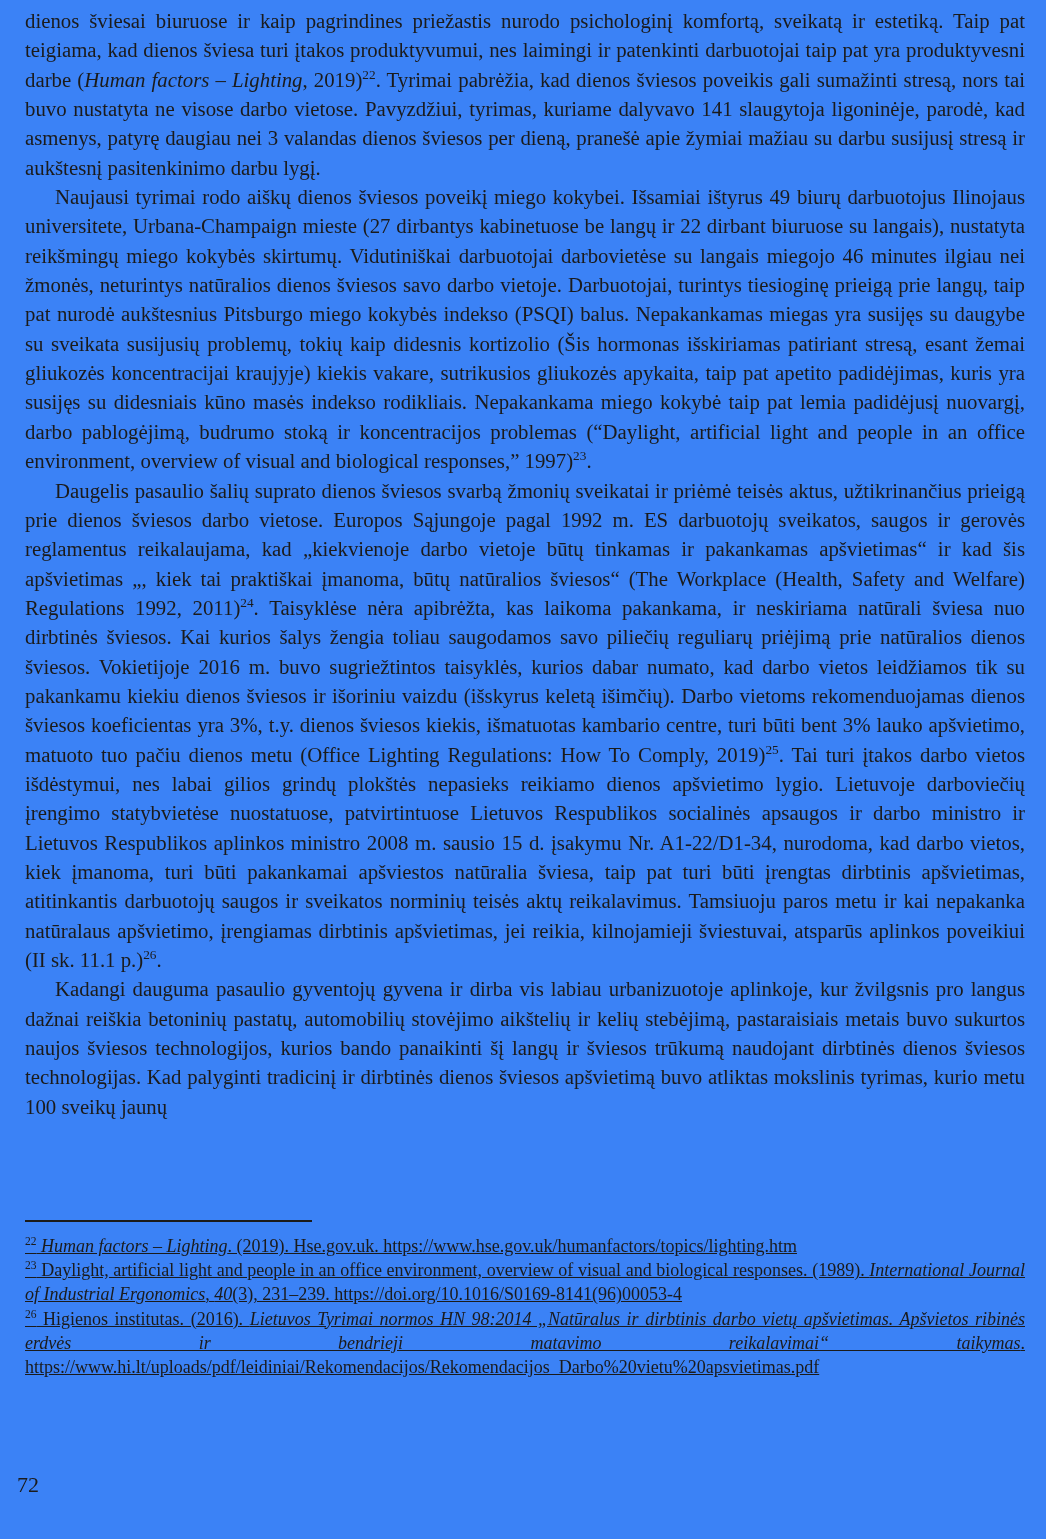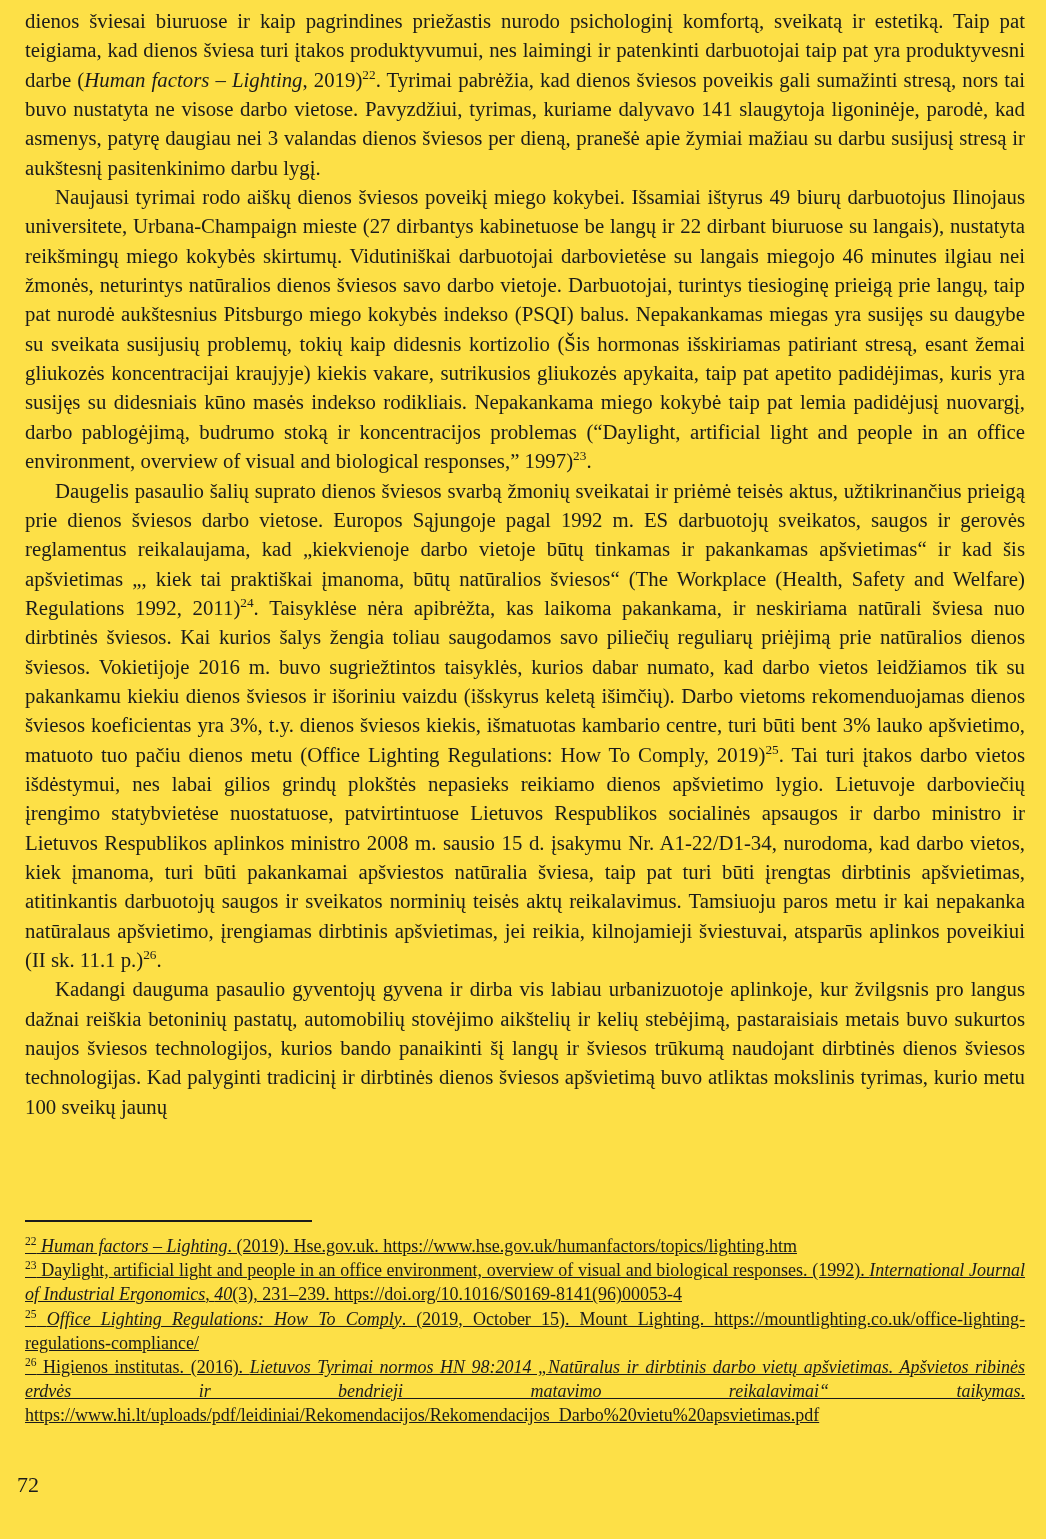--- a/index.html
+++ b/index.html
@@ -1,21 +1,21 @@
 <!DOCTYPE html>
 <html lang="lt"><head>
 <meta charset="utf-8">
 <style>
   html, body { margin: 0; padding: 0; background: #e8e8e8; }
   .page {
     position: relative;
     width: 1046px;
     height: 1539px;
     margin: 0 auto;
-    background: #fde047;
+    background: #3b82f6;
     font-family: "Liberation Serif", serif;
     color: #1b1b1b;
     overflow: hidden;
   }
   .body-text {
     position: absolute;
     top: 6px;
     left: 25px;
     width: 1000px;
     font-size: 20.8px;
@@ -65,20 +65,19 @@
       <p class="bodyp"><span>dienos šviesai biuruose ir kaip pagrindines priežastis nurodo psichologinį komfortą, sveikatą ir estetiką. Taip pat teigiama, kad dienos šviesa turi įtakos produktyvumui, nes laimingi ir patenkinti darbuotojai taip pat yra produktyvesni darbe (</span><em>Human factors – Lighting</em><span>, 2019)</span><sup>22</sup><span>. Tyrimai pabrėžia, kad dienos šviesos poveikis gali sumažinti stresą, nors tai buvo nustatyta ne visose darbo vietose. Pavyzdžiui, tyrimas, kuriame dalyvavo 141 slaugytoja ligoninėje, parodė, kad asmenys, patyrę daugiau nei 3 valandas dienos šviesos per dieną, pranešė apie žymiai mažiau su darbu susijusį stresą ir aukštesnį pasitenkinimo darbu lygį.</span></p>
       <p class="bodyp indent"><span>Naujausi tyrimai rodo aiškų dienos šviesos poveikį miego kokybei. Išsamiai ištyrus 49 biurų darbuotojus Ilinojaus universitete, Urbana-Champaign mieste (27 dirbantys kabinetuose be langų ir 22 dirbant biuruose su langais), nustatyta reikšmingų miego kokybės skirtumų. Vidutiniškai darbuotojai darbovietėse su langais miegojo 46 minutes ilgiau nei žmonės, neturintys natūralios dienos šviesos savo darbo vietoje. Darbuotojai, turintys tiesioginę prieigą prie langų, taip pat nurodė aukštesnius Pitsburgo miego kokybės indekso (PSQI) balus. Nepakankamas miegas yra susijęs su daugybe su sveikata susijusių problemų, tokių kaip didesnis kortizolio (Šis hormonas išskiriamas patiriant stresą, esant žemai gliukozės koncentracijai kraujyje) kiekis vakare, sutrikusios gliukozės apykaita, taip pat apetito padidėjimas, kuris yra susijęs su didesniais kūno masės indekso rodikliais. Nepakankama miego kokybė taip pat lemia padidėjusį nuovargį, darbo pablogėjimą, budrumo stoką ir koncentracijos problemas (“Daylight, artificial light and people in an office environment, overview of visual and biological responses,” 1997)</span><sup>23</sup><span>.</span></p>
       <p class="bodyp indent"><span>Daugelis pasaulio šalių suprato dienos šviesos svarbą žmonių sveikatai ir priėmė teisės aktus, užtikrinančius prieigą prie dienos šviesos darbo vietose. Europos Sąjungoje pagal 1992 m. ES darbuotojų sveikatos, saugos ir gerovės reglamentus reikalaujama, kad „kiekvienoje darbo vietoje būtų tinkamas ir pakankamas apšvietimas“ ir kad šis apšvietimas „, kiek tai praktiškai įmanoma, būtų natūralios šviesos“ (The Workplace (Health, Safety and Welfare) Regulations 1992, 2011)</span><sup>24</sup><span>. Taisyklėse nėra apibrėžta, kas laikoma pakankama, ir neskiriama natūrali šviesa nuo dirbtinės šviesos. Kai kurios šalys žengia toliau saugodamos savo piliečių reguliarų priėjimą prie natūralios dienos šviesos. Vokietijoje 2016 m. buvo sugriežtintos taisyklės, kurios dabar numato, kad darbo vietos leidžiamos tik su pakankamu kiekiu dienos šviesos ir išoriniu vaizdu (išskyrus keletą išimčių). Darbo vietoms rekomenduojamas dienos šviesos koeficientas yra 3%, t.y. dienos šviesos kiekis, išmatuotas kambario centre, turi būti bent 3% lauko apšvietimo, matuoto tuo pačiu dienos metu (Office Lighting Regulations: How To Comply, 2019)</span><sup>25</sup><span>. Tai turi įtakos darbo vietos išdėstymui, nes labai gilios grindų plokštės nepasieks reikiamo dienos apšvietimo lygio. Lietuvoje darboviečių įrengimo statybvietėse nuostatuose, patvirtintuose Lietuvos Respublikos socialinės apsaugos ir darbo ministro ir Lietuvos Respublikos aplinkos ministro 2008 m. sausio 15 d. įsakymu Nr. A1-22/D1-34, nurodoma, kad darbo vietos, kiek įmanoma, turi būti pakankamai apšviestos natūralia šviesa, taip pat turi būti įrengtas dirbtinis apšvietimas, atitinkantis darbuotojų saugos ir sveikatos norminių teisės aktų reikalavimus. Tamsiuoju paros metu ir kai nepakanka natūralaus apšvietimo, įrengiamas dirbtinis apšvietimas, jei reikia, kilnojamieji šviestuvai, atsparūs aplinkos poveikiui (II sk. 11.1 p.)</span><sup>26</sup><span>.</span></p>
       <p class="bodyp indent"><span>Kadangi dauguma pasaulio gyventojų gyvena ir dirba vis labiau urbanizuotoje aplinkoje, kur žvilgsnis pro langus dažnai reiškia betoninių pastatų, automobilių stovėjimo aikštelių ir kelių stebėjimą, pastaraisiais metais buvo sukurtos naujos šviesos technologijos, kurios bando panaikinti šį langų ir šviesos trūkumą naudojant dirbtinės dienos šviesos technologijas. Kad palyginti tradicinį ir dirbtinės dienos šviesos apšvietimą buvo atliktas mokslinis tyrimas, kurio metu 100 sveikų jaunų</span></p>
     </div>
 
   <div class="footnote-area">
     <div class="fn-rule"></div>
     <div>
         <p class="fn"><sup>22</sup><span> </span><em>Human factors – Lighting</em><span>. (2019). Hse.gov.uk. https://www.hse.gov.uk/humanfactors/topics/lighting.htm</span></p>
-        <p class="fn"><sup>23</sup><span> Daylight, artificial light and people in an office environment, overview of visual and biological responses. (1992). </span><em>International Journal of Industrial Ergonomics</em><span>, </span><em>40</em><span>(3), 231–239. https://doi.org/10.1016/S0169-8141(96)00053-4</span></p>
-        <p class="fn"><sup>25</sup><span> </span><em>Office Lighting Regulations: How To Comply</em><span>. (2019, October 15). Mount Lighting. https://mountlighting.co.uk/office-lighting-regulations-compliance/</span></p>
+        <p class="fn"><sup>23</sup><span> Daylight, artificial light and people in an office environment, overview of visual and biological responses. (1989). </span><em>International Journal of Industrial Ergonomics</em><span>, </span><em>40</em><span>(3), 231–239. https://doi.org/10.1016/S0169-8141(96)00053-4</span></p>
         <p class="fn"><sup>26</sup><span> Higienos institutas. (2016). </span><em>Lietuvos Tyrimai normos HN 98:2014 „Natūralus ir dirbtinis darbo vietų apšvietimas. Apšvietos ribinės erdvės ir bendrieji matavimo reikalavimai“ taikymas</em><span>. https://www.hi.lt/uploads/pdf/leidiniai/Rekomendacijos/Rekomendacijos_Darbo%20vietu%20apsvietimas.pdf</span></p>
       </div>
   </div>
 
   <div class="page-num">72</div>
 </div>
 
 </body></html>

